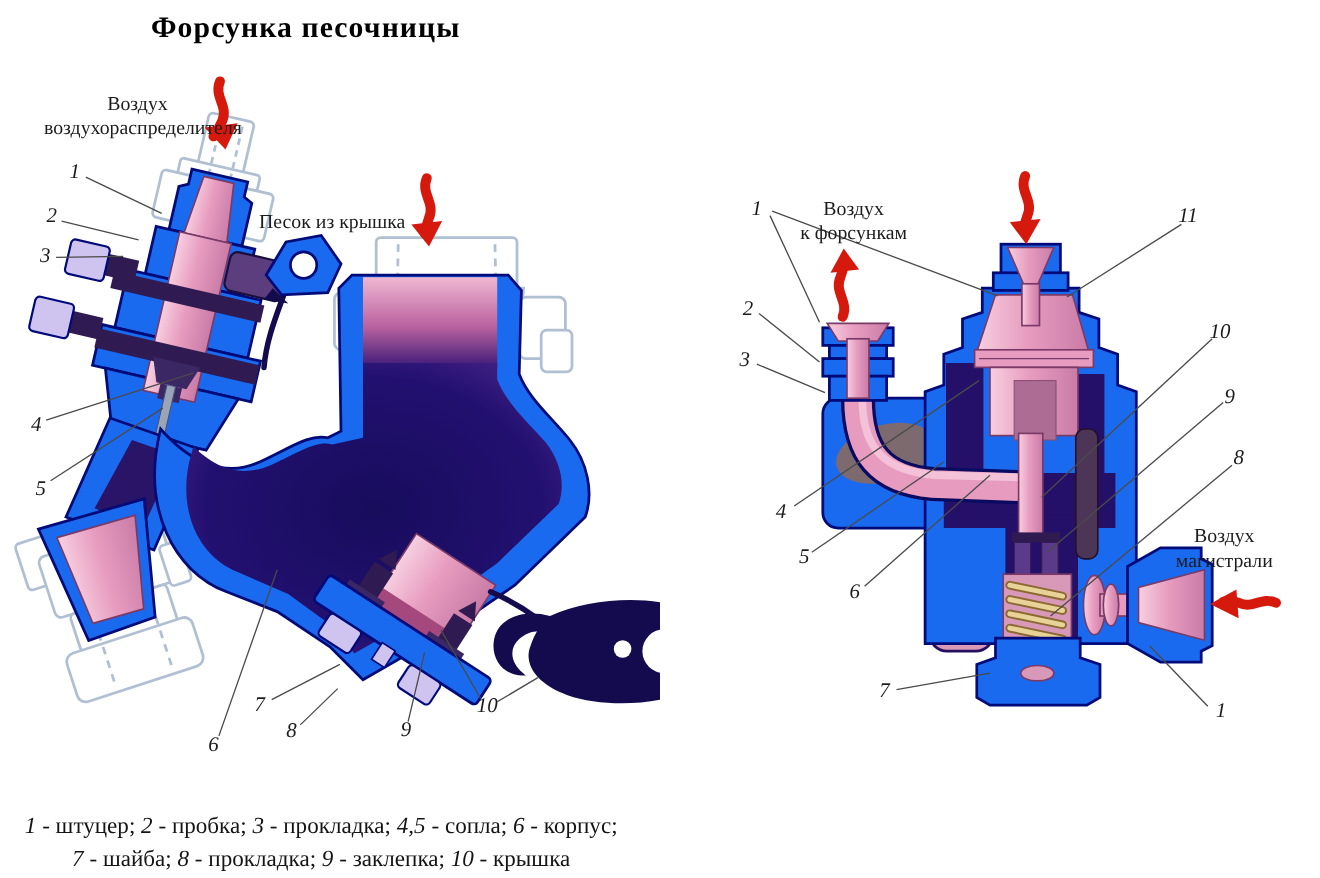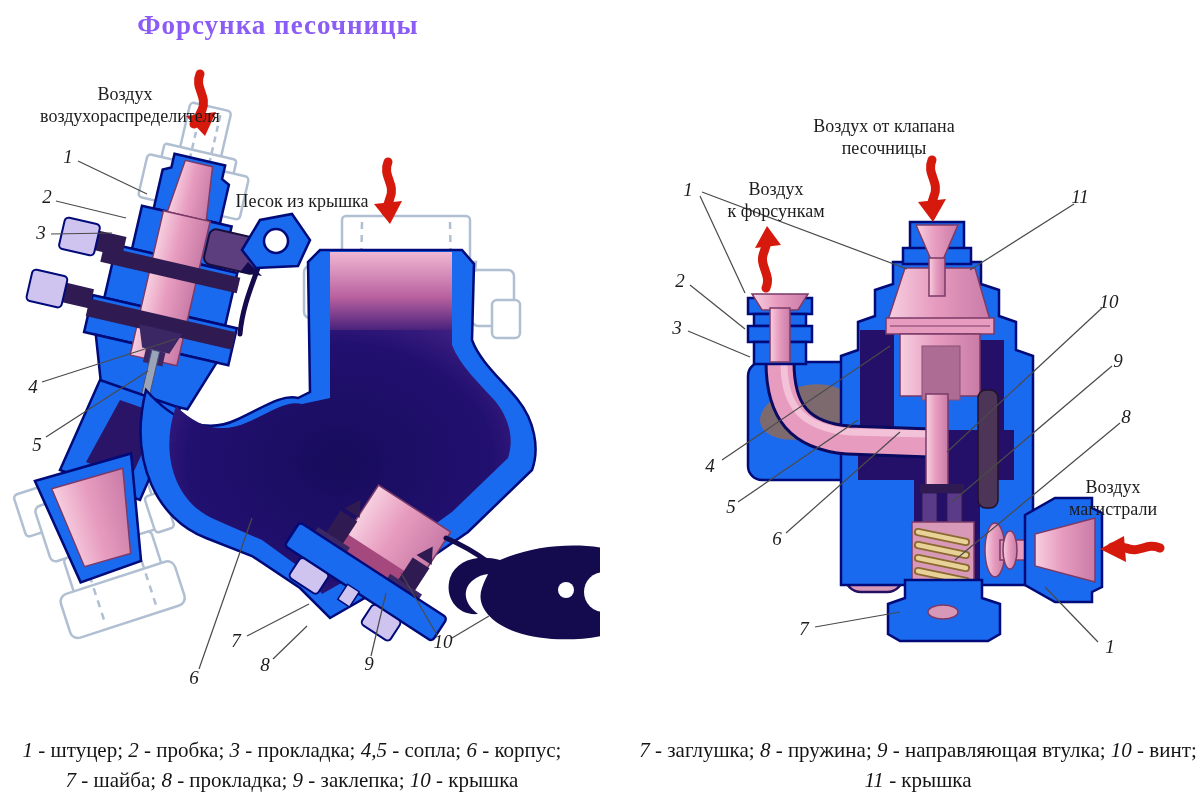--- a/index.html
+++ b/index.html
@@ -2,21 +2,21 @@
 <html lang="ru"><head>
 <meta charset="utf-8">
 <style>
   html,body{margin:0;padding:0;background:#fff;}
   .page{position:relative;width:1200px;height:798px;background:#fff;overflow:hidden;
         font-family:"Liberation Serif","DejaVu Serif",serif;color:#111;}
   .panel{position:absolute;top:0;width:600px;height:798px;}
   .panel-left{left:0;}
   .panel-right{left:600px;}
   .fig-title{position:absolute;top:10px;left:0;width:100%;text-align:center;
-             font-size:27px;font-weight:bold;letter-spacing:1px;color:#8b5cf6;}
+             font-size:27px;font-weight:bold;letter-spacing:1px;color:#000000;}
   .panel-left .fig-title{padding-right:44px;box-sizing:border-box;}
   .panel-right .fig-title{padding-left:20px;box-sizing:border-box;}
   .flow-label{position:absolute;font-size:18px;line-height:1.22;text-align:center;
               white-space:pre-line;color:#1c1c1c;}
   .callout{position:absolute;transform:translate(-50%,-50%);font-style:italic;
            font-size:19px;color:#1c1c1c;}
   .caption{position:absolute;top:735px;left:0;width:100%;text-align:center;
            font-size:21px;line-height:1.45;color:#141414;}
   .caption i{font-style:italic;}
   .panel-left .caption{padding-right:16px;box-sizing:border-box;}
@@ -307,37 +307,34 @@
         <line x1="186" y1="533" x2="300" y2="432"></line>
         <line x1="215" y1="627" x2="300" y2="612"></line>
         <line x1="520" y1="423" x2="355" y2="560"></line>
         <line x1="512" y1="366" x2="352" y2="502"></line>
         <line x1="502" y1="308" x2="347" y2="452"></line>
         <line x1="474" y1="204" x2="370" y2="270"></line>
         <line x1="498" y1="642" x2="445" y2="587"></line>
       </g>
     </svg>
 
-    <div class="flow-label" style="left:184px;top:116px;width:200px;">Воздух от клапана
-песочницы</div>
     <div class="flow-label" style="left:96px;top:179px;width:160px;">Воздух
 к форсункам</div>
     <div class="flow-label" style="left:433px;top:477px;width:160px;">Воздух
 магистрали</div>
 
     <span class="callout" style="left:88px;top:190px;">1</span>
     <span class="callout" style="left:80px;top:281px;">2</span>
     <span class="callout" style="left:77px;top:328px;">3</span>
     <span class="callout" style="left:110px;top:466px;">4</span>
     <span class="callout" style="left:131px;top:507px;">5</span>
     <span class="callout" style="left:177px;top:539px;">6</span>
     <span class="callout" style="left:204px;top:629px;">7</span>
     <span class="callout" style="left:526px;top:417px;">8</span>
     <span class="callout" style="left:518px;top:361px;">9</span>
     <span class="callout" style="left:509px;top:302px;">10</span>
     <span class="callout" style="left:480px;top:197px;">11</span>
     <span class="callout" style="left:510px;top:647px;">1</span>
 
     <div class="caption">
-      <div><i>7</i> - заглушка; <i>8</i> - пружина; <i>9</i> - направляющая втулка; <i>10</i> - винт; <i>11</i> - крышка</div>
     </div>
   </div>
 </div>
 
 </body></html>

